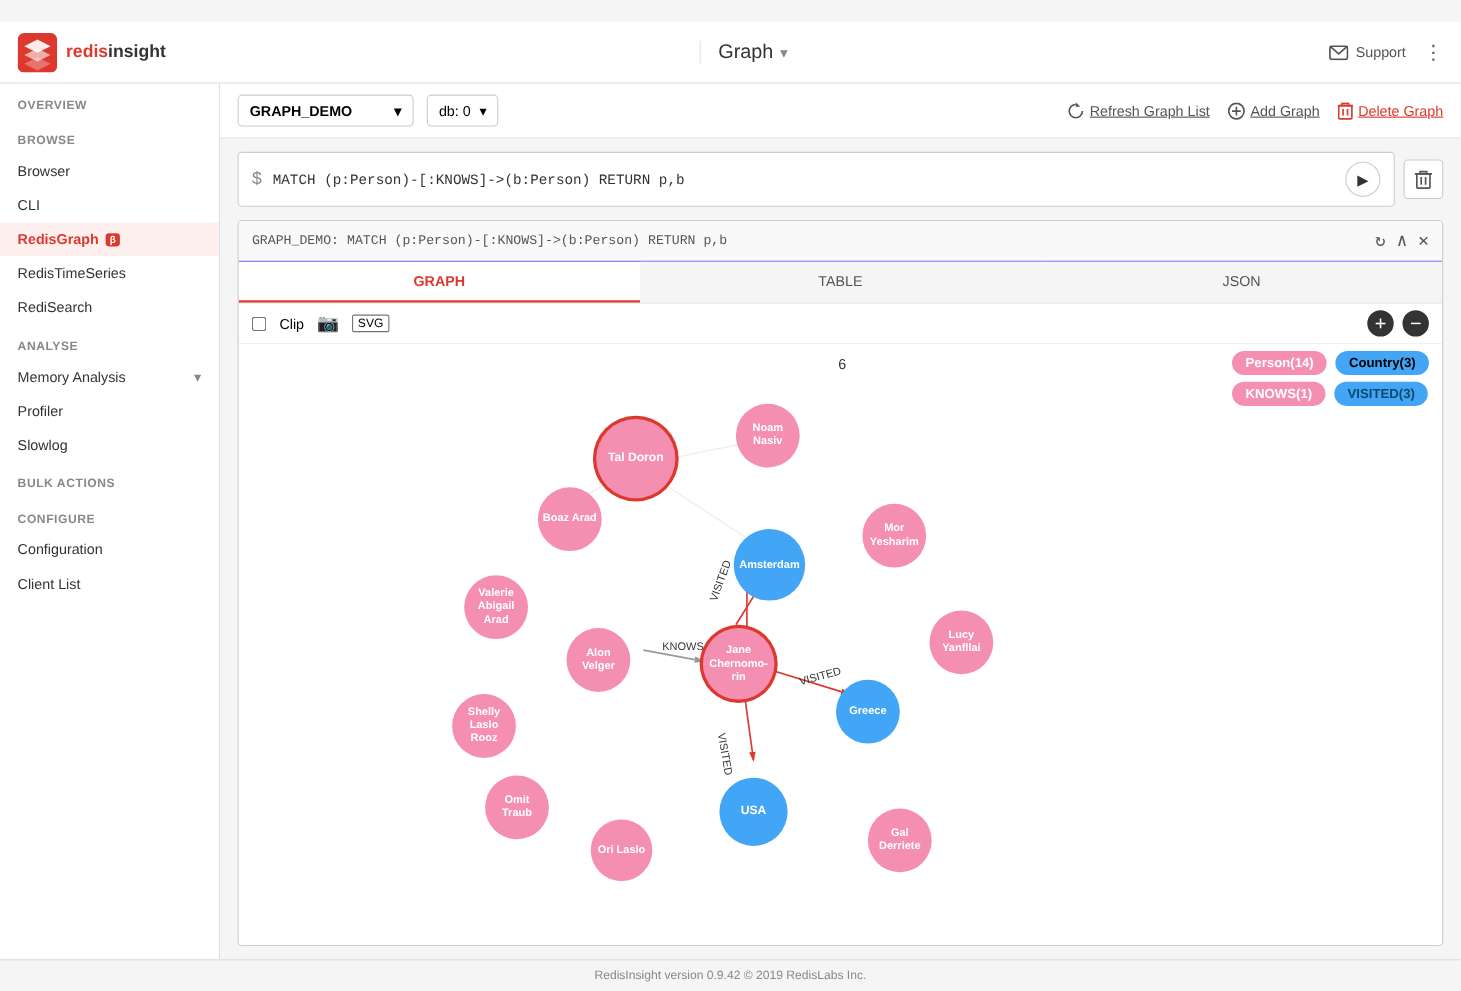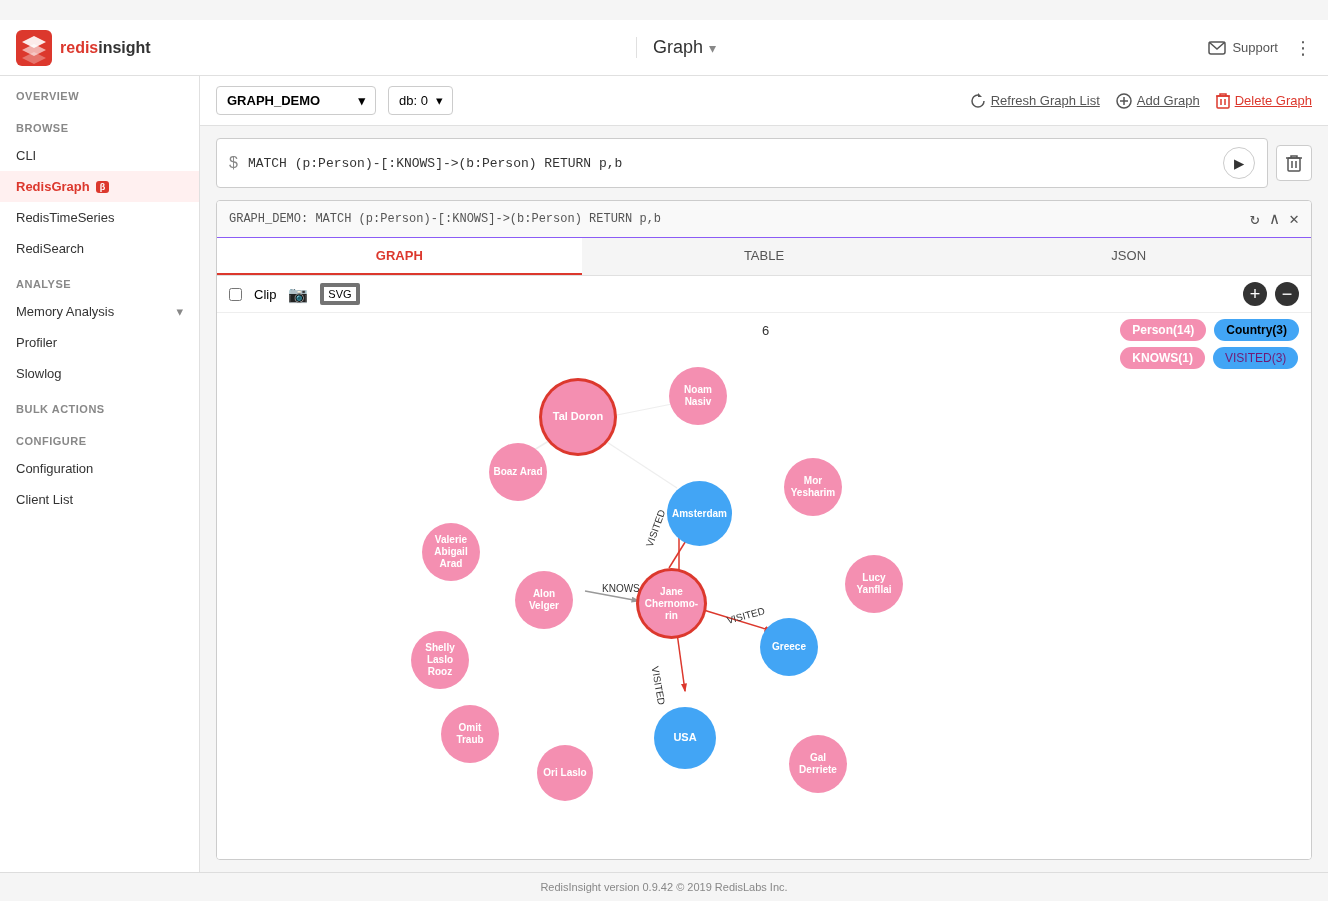--- a/index.html
+++ b/index.html
@@ -279,20 +279,23 @@
   </div>
 </div>
 
 <div class="main-layout">
 
   <div class="sidebar">
     <div class="sidebar-section-header">OVERVIEW</div>
 
     <div class="sidebar-section-header">BROWSE</div>
     <div class="sidebar-item">
+        <span>Browser</span>
+      </div>
+    <div class="sidebar-item">
         <span>CLI</span>
       </div>
     <div class="sidebar-item active">
       <span>RedisGraph</span>
       <span class="beta-badge">β</span>
     </div>
     <div class="sidebar-item">
         <span>RedisTimeSeries</span>
       </div>
     <div class="sidebar-item">
@@ -393,36 +396,36 @@
         <div class="tab">TABLE</div>
         <div class="tab">JSON</div>
       </div>
 
       <div style="display:flex; align-items:center; padding:6px 12px; border-bottom:1px solid #eee; gap:12px;">
         <label style="display:flex;align-items:center;gap:4px;cursor:pointer;">
           <input type="checkbox" style="">
         </label>
         <span style="cursor:pointer;">Clip</span>
         <span style="cursor:pointer;font-size:16px;">📷</span>
-        <span style="cursor:pointer;border:4px solid #737373;padding:1px 4px;font-size:11px;border-radius:2px;">SVG</span>
+        <span style="cursor:pointer;border:1px solid #737373;padding:1px 4px;font-size:11px;border-radius:2px;">SVG</span>
         <div style="margin-left:auto;display:flex;gap:8px;">
           <div style="width:24px;height:24px;border-radius:50%;background:#333;color:#fff;display:flex;align-items:center;justify-content:center;cursor:pointer;font-size:18px;line-height:1;">+</div>
           <div style="width:24px;height:24px;border-radius:50%;background:#333;color:#fff;display:flex;align-items:center;justify-content:center;cursor:pointer;font-size:18px;line-height:1;">−</div>
         </div>
       </div>
 
       <div style="position:relative;">
         <div style="position:absolute;right:12px;top:6px;display:flex;flex-direction:column;gap:6px;z-index:5;">
           <div style="display:flex;gap:8px;">
             <span style="background:#f48fb1;color:#fff;padding:4px 12px;border-radius:12px;font-size:12px;font-weight:600;cursor:pointer;">Person(14)</span>
             <span style="background:#42a5f5;color:#000000;padding:4px 12px;border-radius:12px;font-size:12px;font-weight:700;cursor:pointer;">Country(3)</span>
           </div>
           <div style="display:flex;gap:8px;">
             <span style="background:#f48fb1;color:#fff;padding:4px 12px;border-radius:12px;font-size:12px;font-weight:600;cursor:pointer;">KNOWS(1)</span>
-            <span style="background:#42a5f5;color:#701a75;padding:4px 12px;border-radius:12px;font-size:12px;font-weight:400;cursor:pointer;text-align:right;">VISITED(3)</span>
+            <span style="background:#42a5f5;color:#0c4a6e;padding:4px 12px;border-radius:12px;font-size:12px;font-weight:700;cursor:pointer;text-align:right;">VISITED(3)</span>
           </div>
         </div>
       </div>
 
       <div class="graph-canvas" id="graphCanvas">
 
         <span style="position:absolute;left:545px;top:10px;font-size:13px;color:#333;">6</span>
 
         <svg class="graph-svg" id="edgesSvg">
 

